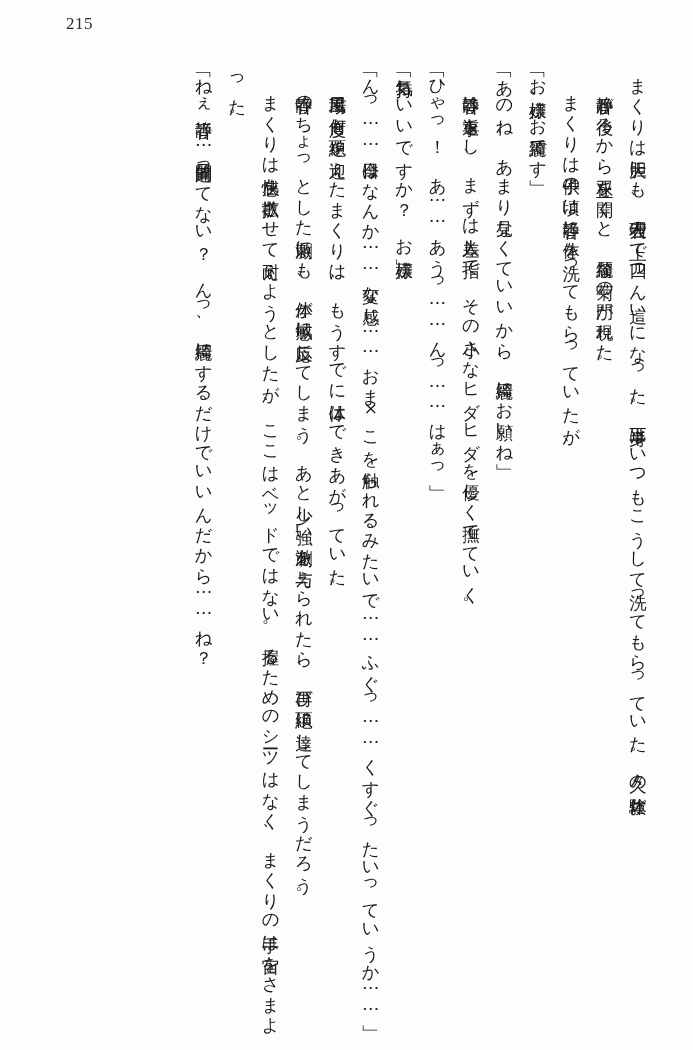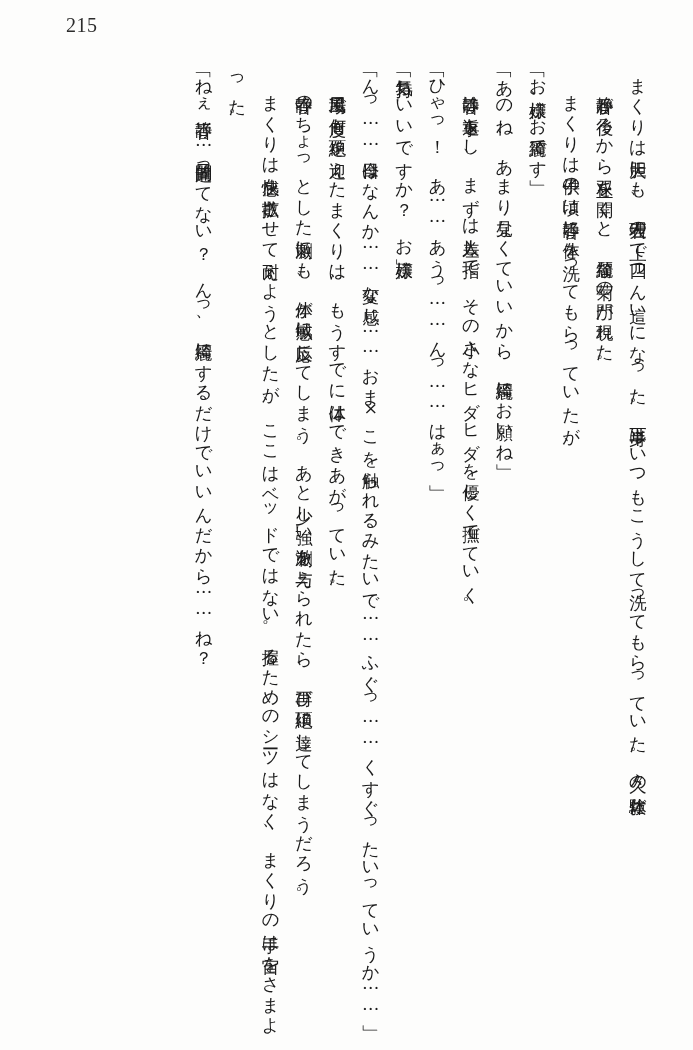--- a/index.html
+++ b/index.html
@@ -14,21 +14,21 @@
     position: relative;
     width: 693px;
     height: 1050px;
     background: #fdfdfc;
     overflow: hidden;
   }
   .page-number {
     position: absolute;
     top: 14px;
     left: 66px;
-    font-size: 20px;
+    font-size: 17px;
     color: #2b2b2b;
     letter-spacing: 0.5px;
     font-family: "Liberation Serif", "DejaVu Serif", serif;
   }
   .body-text {
     position: absolute;
     top: 66px;
     left: 34px;
     width: 620px;
     height: 960px;

